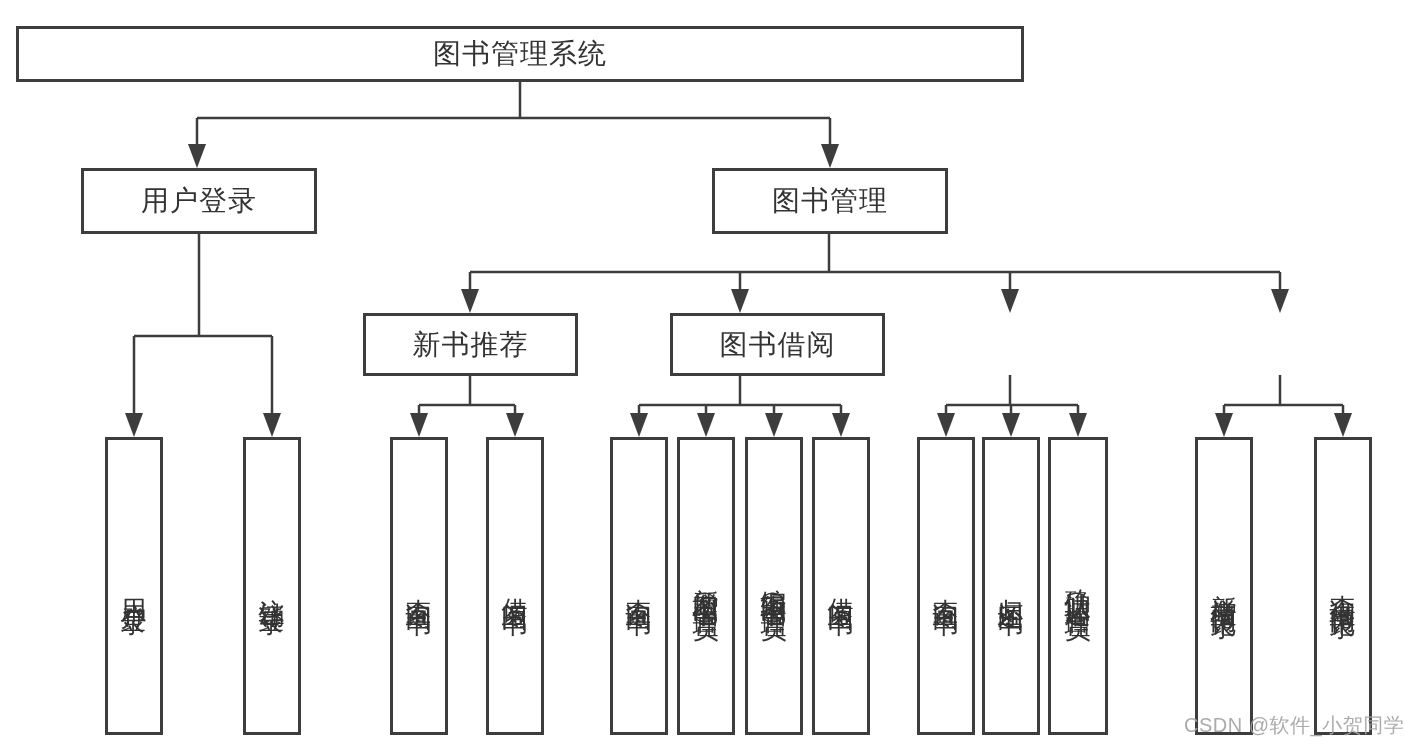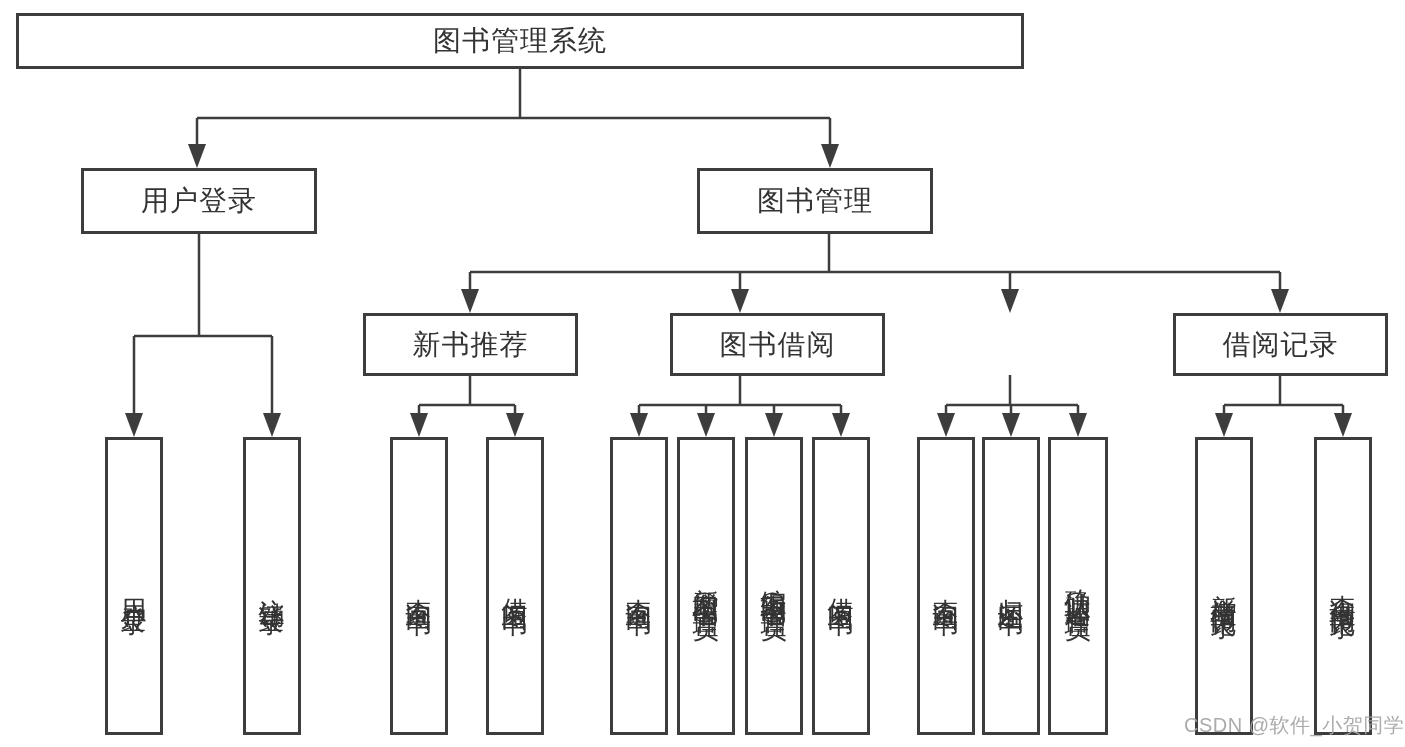--- a/index.html
+++ b/index.html
@@ -35,21 +35,21 @@
     align-items: center;
     justify-content: center;
     z-index: 2;
     text-align: center;
   }
   .hlabel {
     font-size: 28px;
     letter-spacing: 1px;
     white-space: nowrap;
   }
-  .root-box   { left: 16px;  top: 13px;  width: 1008px; height: 56px; }
+  .root-box   { left: 16px;  top: 26px;  width: 1008px; height: 56px; }
   .l2-box     { top: 168px;  width: 236px; height: 66px; }
   .l3-box     { top: 313px;  width: 215px; height: 63px; }
   .leaf {
     top: 437px;
     width: 58px;
     height: 298px;
   }
   .leaf .vtext {
     writing-mode: vertical-rl;
     text-orientation: mixed;
@@ -117,32 +117,29 @@
     </g>
   </svg>
 
   <div class="box root-box">
     <span class="hlabel">图书管理系统</span>
   </div>
 
   <div class="box l2-box" style="left:81px">
     <span class="hlabel">用户登录</span>
   </div>
-  <div class="box l2-box" style="left:697px">
+  <div class="box l2-box" style="left:712px">
     <span class="hlabel">图书管理</span>
   </div>
 
   <div class="box l3-box" style="left:363px">
     <span class="hlabel">新书推荐</span>
   </div>
   <div class="box l3-box" style="left:670px">
     <span class="hlabel">图书借阅</span>
-  </div>
-  <div class="box l3-box" style="left:1173px">
-    <span class="hlabel">借阅记录</span>
   </div>
 
   <div class="box leaf" style="left:105px">
     <span class="vtext">用户登录</span>
   </div>
   <div class="box leaf" style="left:243px">
     <span class="vtext">注销登录</span>
   </div>
   <div class="box leaf" style="left:390px">
     <span class="vtext">查询图书</span>

